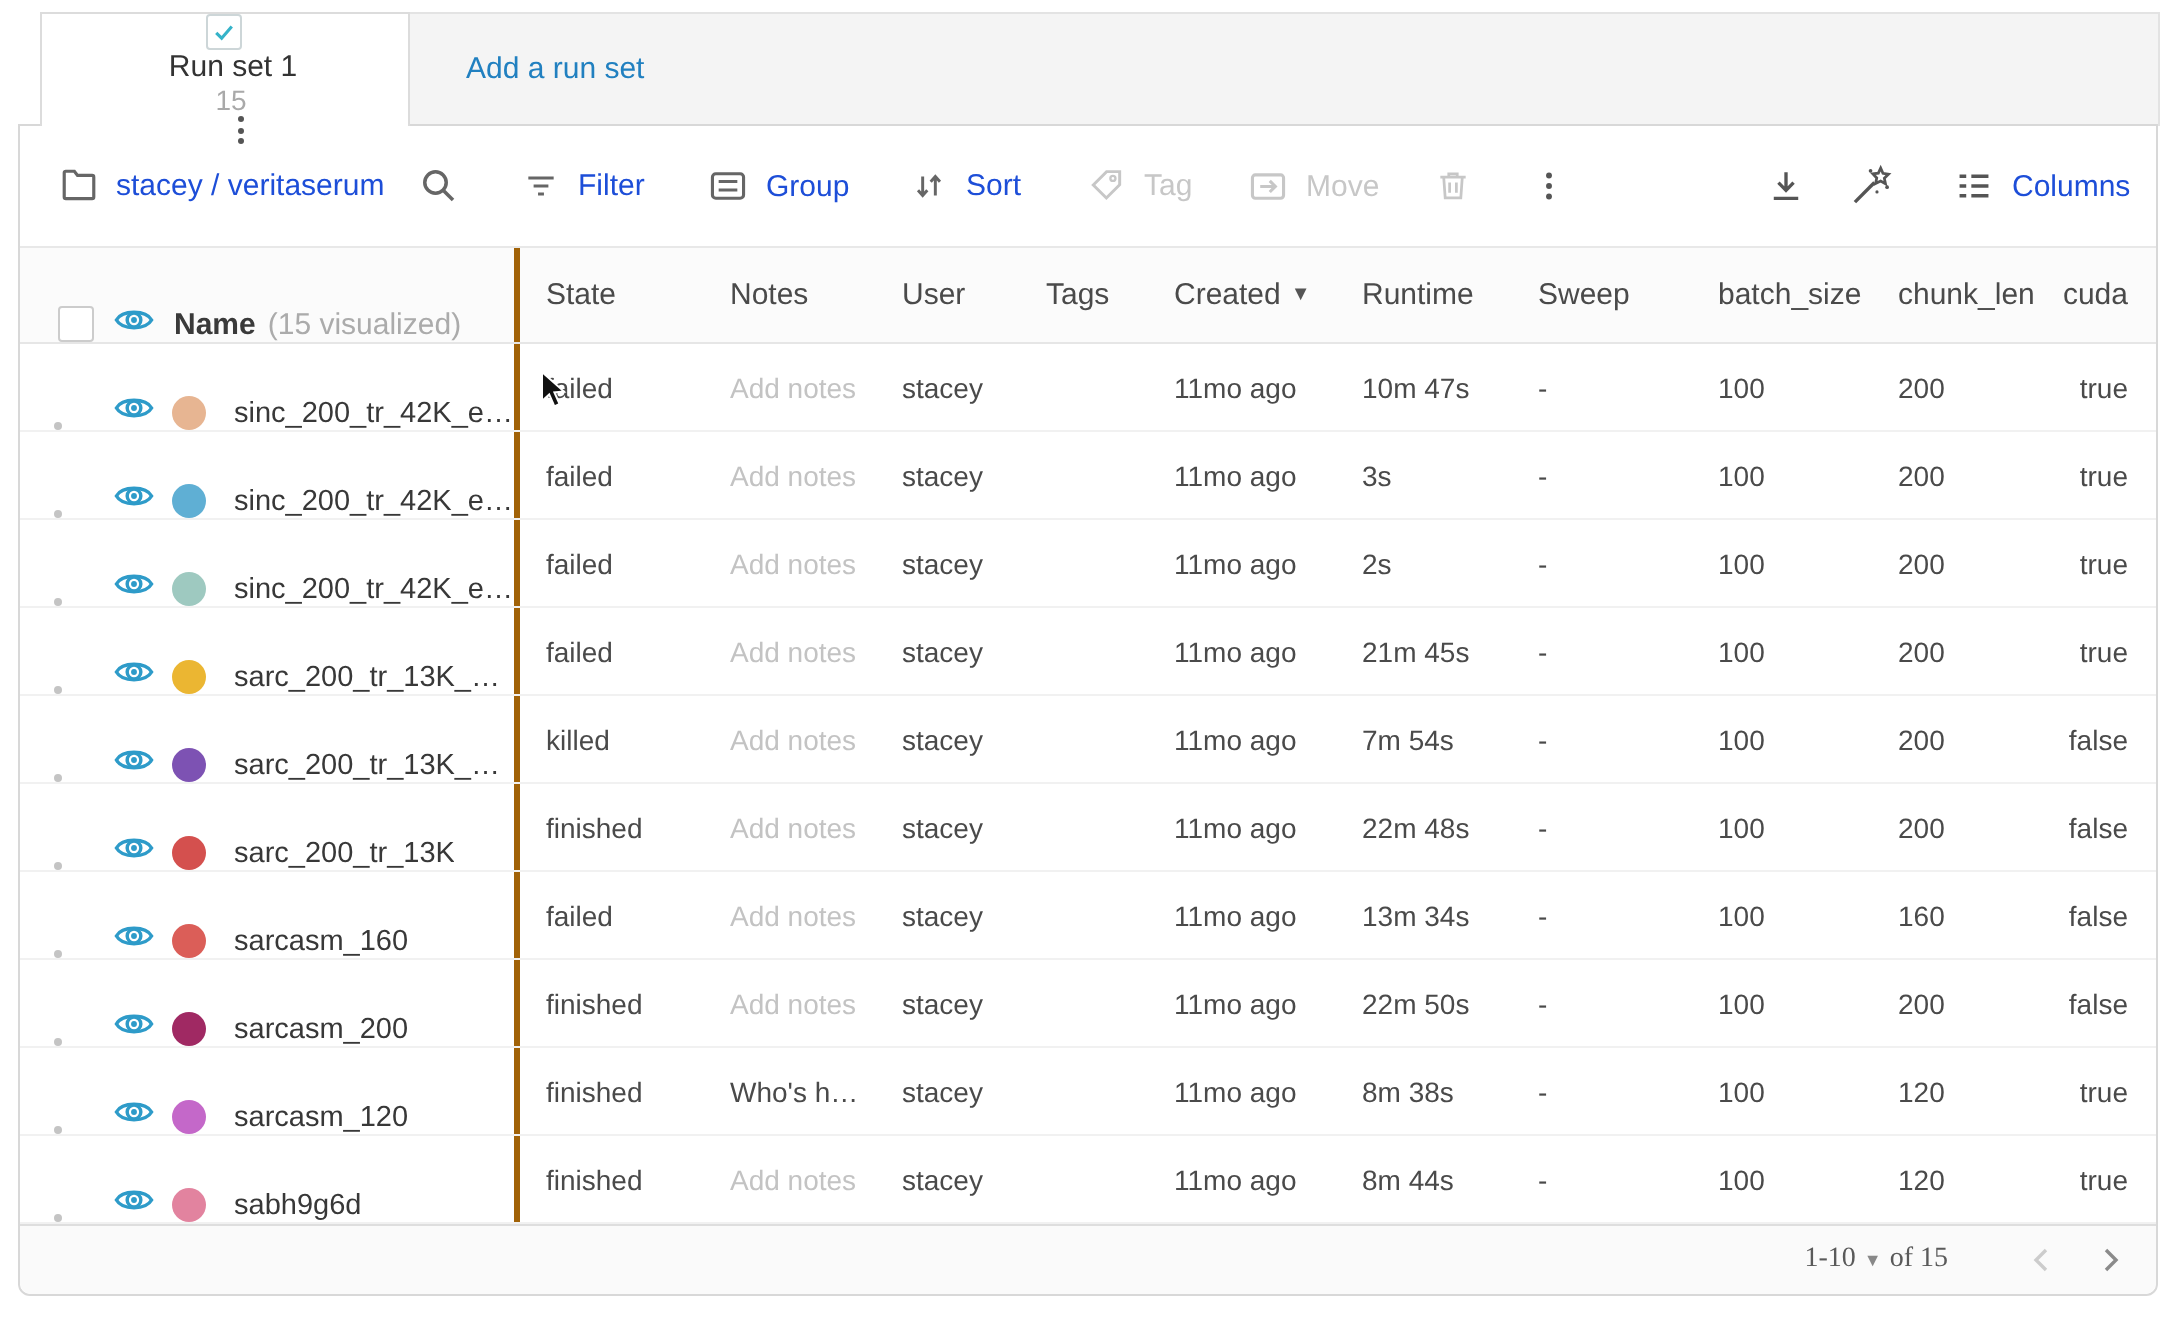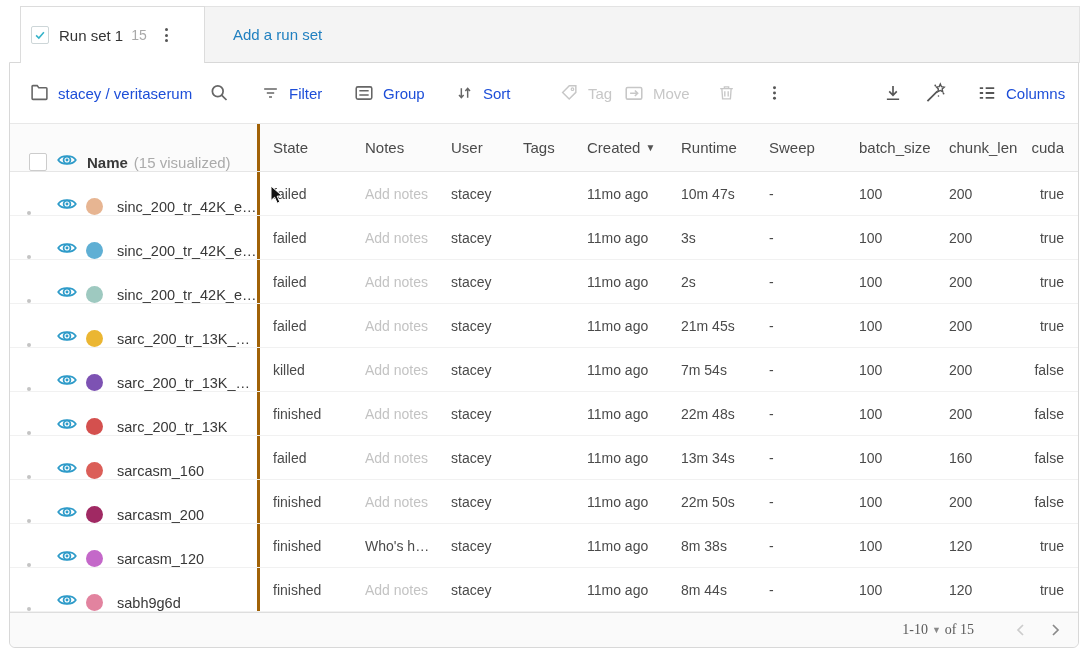--- a/index.html
+++ b/index.html
@@ -3,21 +3,21 @@
 <meta charset="utf-8">
 <style>
   * { box-sizing: border-box; margin: 0; padding: 0; }
   html,body { width:1088px; height:662px; background:#fff; overflow:hidden;
     font-family:"Liberation Sans","DejaVu Sans",sans-serif; }
   .root { position:relative; width:1088px; height:662px; }
 
   
   .tabbar { position:absolute; left:20px; top:6px; width:1060px; height:57px; display:flex; }
   .tab-active { width:185px; background:#fff; border:1px solid #dcdcdc; border-bottom:none;
-    position:relative; z-index:3; display:flex; align-items:center; padding:0 12px 0 10px; }
+    position:relative; z-index:3; display:flex; align-items:center; padding:0 12px 0 10px;flex-direction:column; }
   .tab-rest { flex:1; background:#f4f4f4; border:1px solid #e3e3e3; border-left:none;
     display:flex; align-items:center; padding-left:28px; }
   .cbx { width:18px; height:18px; background:#fff; border:1px solid #cdd6d8; border-radius:2px;
     display:flex; align-items:center; justify-content:center; flex:0 0 auto; }
   .tab-label { font-size:15px; color:#333; margin-left:10px; }
   .tab-count { font-size:14px; color:#a9a9a9; margin-left:8px; }
   .kebab { display:flex; flex-direction:column; gap:2.5px; margin-left:18px; cursor:pointer; }
   .kebab i { width:3px; height:3px; border-radius:50%; background:#555; }
   .addlink { font-size:15px; color:#2180c0; cursor:pointer; }
 
@@ -117,21 +117,21 @@
         </svg>
         <span>Group</span>
       </div>
       <div class="titem" style="left:445px">
         <svg class="ticon" width="19" height="19" viewBox="0 0 18 18">
           <path d="M6 4.5v9 M3.8 11 L6 13.5 L8.2 11" fill="none" stroke="#666" stroke-width="1.4"></path>
           <path d="M12 13.5v-9 M9.8 7 L12 4.5 L14.2 7" fill="none" stroke="#666" stroke-width="1.4"></path>
         </svg>
         <span>Sort</span>
       </div>
-      <div class="titem dis" style="left:550px">
+      <div class="titem dis" style="left:534px">
         <svg class="ticon" width="19" height="19" viewBox="0 0 18 18">
           <path d="M2.5 8.5 L8.8 2.2 H15 v6.2 L8.7 14.7 Z" fill="none" stroke="#c7c7c7" stroke-width="1.4"></path>
           <circle cx="11.8" cy="5.4" r="1.2" fill="none" stroke="#c7c7c7" stroke-width="1.1"></circle>
         </svg>
         <span>Tag</span>
       </div>
       <div class="titem dis" style="left:614px">
         <svg class="ticon" width="20" height="20" viewBox="0 0 18 18">
           <rect x="2" y="4" width="14" height="10.5" rx="1.3" fill="none" stroke="#c7c7c7" stroke-width="1.4"></rect>
           <path d="M5.5 9.2h6.5 M9.8 6.7 L12.3 9.2 L9.8 11.7" fill="none" stroke="#c7c7c7" stroke-width="1.4"></path>

